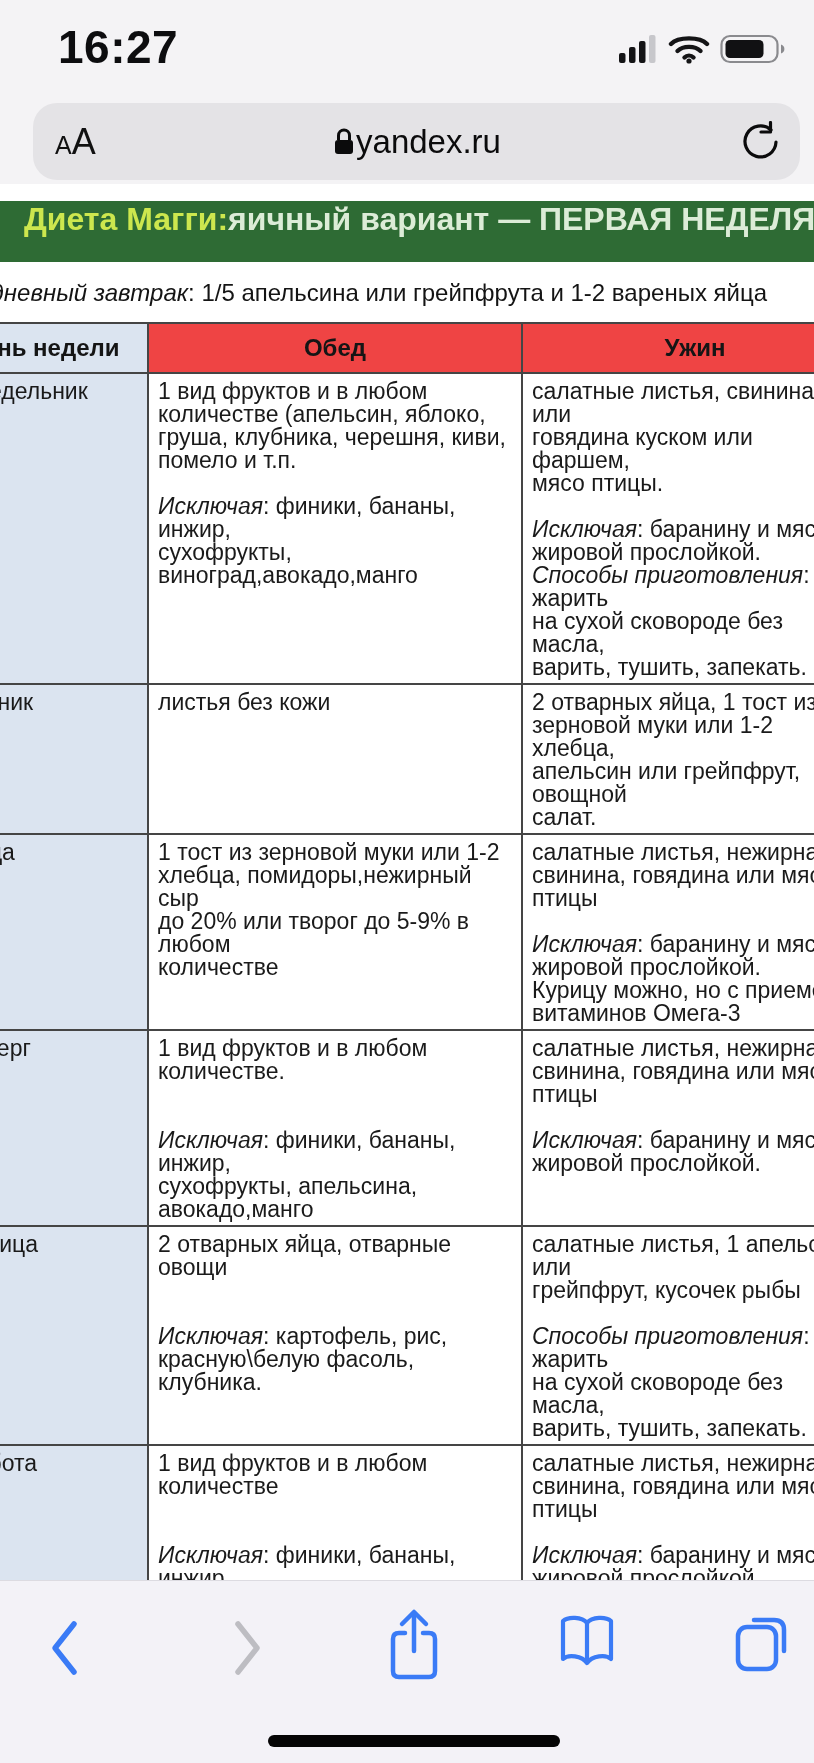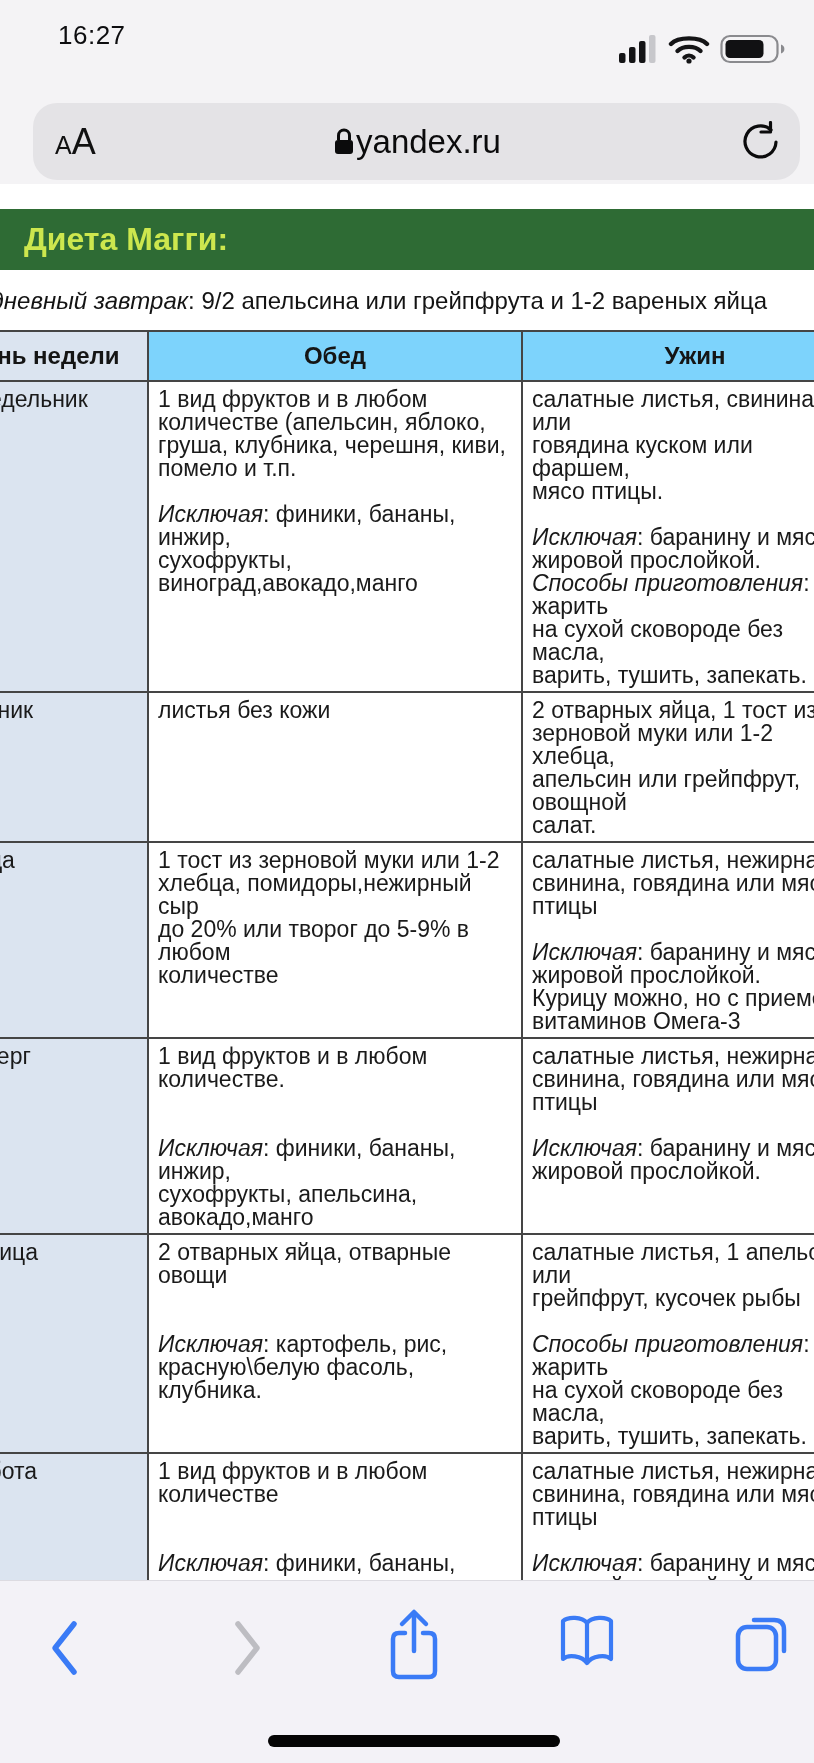--- a/index.html
+++ b/index.html
@@ -5,54 +5,54 @@
   * { margin:0; padding:0; box-sizing:border-box; }
   html,body { background:#e9e9ec; }
   .screen {
     position:relative; width:814px; height:1763px; margin:0 auto;
     background:#f4f3f5; overflow:hidden;
     font-family:"Liberation Sans","DejaVu Sans",sans-serif; color:#1d1d1f;
   }
 
   
   .statusbar { position:absolute; top:0; left:0; width:814px; height:95px; }
-  .time { position:absolute; left:58px; top:20px; font-size:26px; font-weight:400; letter-spacing:.5px; color:#0d0d0f; }
+  .time { position:absolute; left:58px; top:20px; font-size:46px; font-weight:700; letter-spacing:.5px; color:#0d0d0f; }
   .sicons { position:absolute; right:28px; top:34px; display:flex; align-items:center; gap:10px; }
 
   
   .urlbar {
     position:absolute; left:33px; top:103px; width:767px; height:77px;
     background:#e4e3e6; border-radius:24px;
     display:flex; align-items:center; padding:0 22px;
   }
   .reader { font-weight:400; color:#111; display:flex; align-items:baseline; cursor:default; }
   .reader .a1 { font-size:25px; }
   .reader .a2 { font-size:36px; }
   .urlcenter { position:absolute; left:0; right:0; display:flex; justify-content:center; align-items:center; pointer-events:none; }
   .urltext { font-size:33px; color:#0b0b0c; }
   .reload { position:absolute; right:20px; top:50%; transform:translateY(-50%); }
 
   
   .page { position:absolute; left:0; top:184px; width:814px; height:1396px; background:#fff; overflow:hidden; }
   .banner {
-    margin-top:25px; height:61px; background:#2e6b34;
-    display:flex; align-items:center; padding-left:24px;
+    margin-top:17px; height:61px; background:#2e6b34;
+    display:flex; align-items:flex-start; padding-left:24px;
     font-size:32px; font-weight:bold; white-space:nowrap;
   }
   .banner .hl { color:#cde74e; }
   .banner .rest { color:#dcecd7; }
 
   .shift { margin-left:-63px; width:935px; }
   .breakfast { margin:16px 0 0 8px; font-size:24px; line-height:30px; color:#141414; white-space:nowrap; }
   .breakfast em { font-style:italic; }
 
   table.diet { margin-top:14px; border-collapse:collapse; table-layout:fixed; width:930px; }
   .diet col.c1 { width:210px; } .diet col.c2 { width:374px; } .diet col.c3 { width:346px; }
   .diet th, .diet td { border:2px solid #454545; }
-  .diet th { height:50px; font-size:24px; font-weight:bold; text-align:center; background:#7dd3fc; color:#151515; }
+  .diet th { height:50px; font-size:24px; font-weight:bold; text-align:center; background:#ef4444; color:#151515; }
   .diet th.day { background:#dbe4f0; }
   .diet td {
     vertical-align:top; font-size:23px; line-height:23px;
     padding:6px 10px 4px 9px; white-space:pre-line; color:#1a1a1a;
   }
   .diet td.day { background:#dbe4f0; padding-left:8px; }
   .diet td em { font-style:italic; }
   tr.r1 td { height:230px; } tr.r2 td { height:112px; } tr.r3 td { height:186px; }
   tr.r5 td { height:154px; }
 
@@ -106,24 +106,25 @@
     </div>
     <svg class="reload" width="40" height="42" viewBox="0 0 40 42">
       <path d="M31 9 A15.5 15.5 0 1 0 36 21" stroke="#0b0b0c" stroke-width="3.2" fill="none" stroke-linecap="round"></path>
       <path d="M30.5 1.5 V11 H21" stroke="#0b0b0c" stroke-width="3.2" fill="none" stroke-linecap="round" stroke-linejoin="round"></path>
     </svg>
   </div>
 
   <div class="page">
     <div class="banner">
       <span class="hl">Диета Магги:</span>
+        <span class="rest"> яичный вариант — ПЕРВАЯ НЕДЕЛЯ</span>
     </div>
 
     <div class="shift">
-      <p class="breakfast"><em>Ежедневный завтрак</em><span>: 9/2 апельсина или грейпфрута и 1-2 вареных яйца</span></p>
+      <p class="breakfast"><em>Ежедневный завтрак</em><span>: 1/5 апельсина или грейпфрута и 1-2 вареных яйца</span></p>
 
       <table class="diet">
         <colgroup>
             <col class="c1">
             <col class="c2">
             <col class="c3">
           </colgroup>
         <tbody>
             <tr>
           <th class="day">День недели</th>

